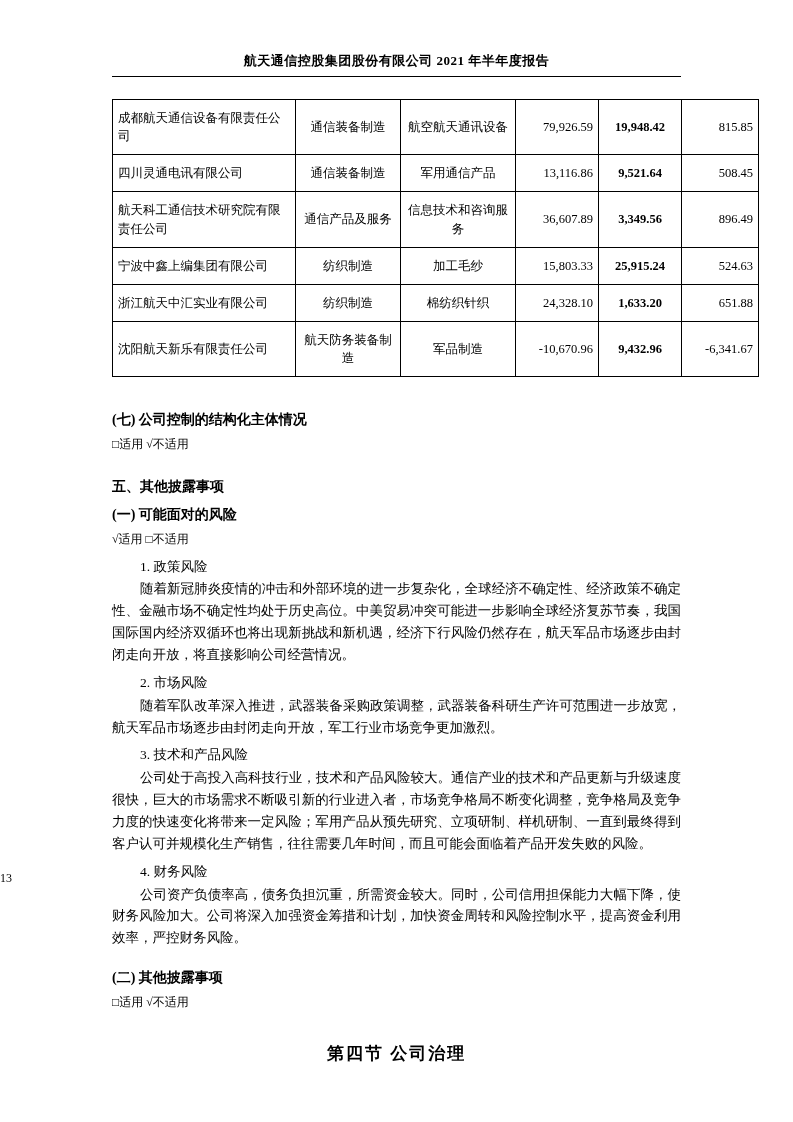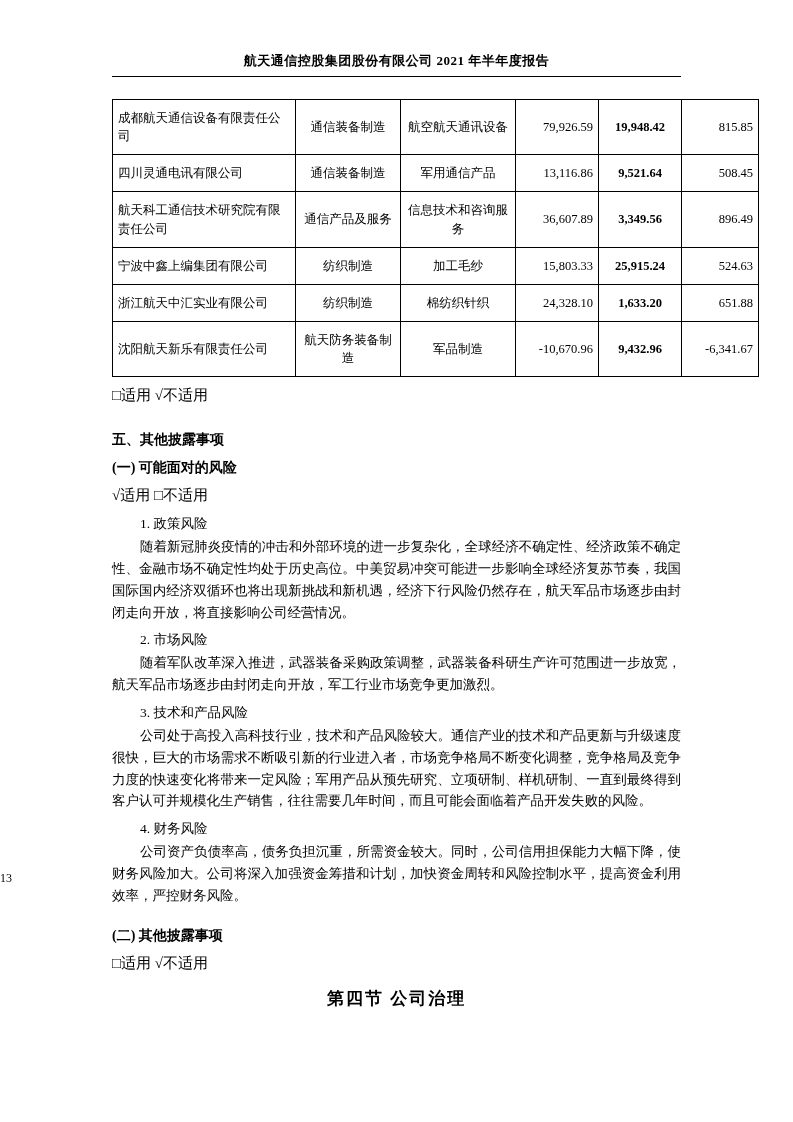--- a/index.html
+++ b/index.html
@@ -66,21 +66,21 @@
     font-size: 14px;
     font-weight: bold;
     margin-top: 24px;
   }
   .sub-head {
     font-size: 14px;
     font-weight: bold;
     margin-top: 10px;
   }
   .applicable {
-    font-size: 15px;
+    font-size: 12px;
     margin-top: 6px;
     line-height: 1.6;
   }
 
   .risk-title {
     font-size: 13.5px;
     margin-top: 6px;
     text-indent: 28px;
     line-height: 1.62;
   }
@@ -88,21 +88,21 @@
     font-size: 13.5px;
     line-height: 1.62;
     text-indent: 28px;
     text-align: justify;
     margin-top: 1px;
   }
   .chapter {
     text-align: center;
     font-size: 17px;
     font-weight: bold;
-    margin-top: 12px;
+    margin-top: 30px;
     letter-spacing: 2px;
   }
   .page-no {
     position: absolute;
     bottom: 28px;
     left: 0;
     right: 0;
     font-size: 12px;
   }
 </style>
@@ -162,20 +162,21 @@
           <td class="name">沈阳航天新乐有限责任公司</td>
           <td class="ind">航天防务装备制造</td>
           <td class="prod">军品制造</td>
           <td class="num">-10,670.96</td>
           <td class="num2">9,432.96</td>
           <td class="num3">-6,341.67</td>
         </tr>
       </tbody>
     </table>
 
+    <div class="sec-head">(七) 公司控制的结构化主体情况</div>
     <div class="applicable">□适用 √不适用</div>
 
     <div class="sec-head2">五、其他披露事项</div>
     <div class="sub-head">(一) 可能面对的风险</div>
     <div class="applicable">√适用 □不适用</div>
 
     <div class="risk-title">1. 政策风险</div>
     <div class="para">随着新冠肺炎疫情的冲击和外部环境的进一步复杂化，全球经济不确定性、经济政策不确定性、金融市场不确定性均处于历史高位。中美贸易冲突可能进一步影响全球经济复苏节奏，我国国际国内经济双循环也将出现新挑战和新机遇，经济下行风险仍然存在，航天军品市场逐步由封闭走向开放，将直接影响公司经营情况。</div>
 
     <div class="risk-title">2. 市场风险</div>

